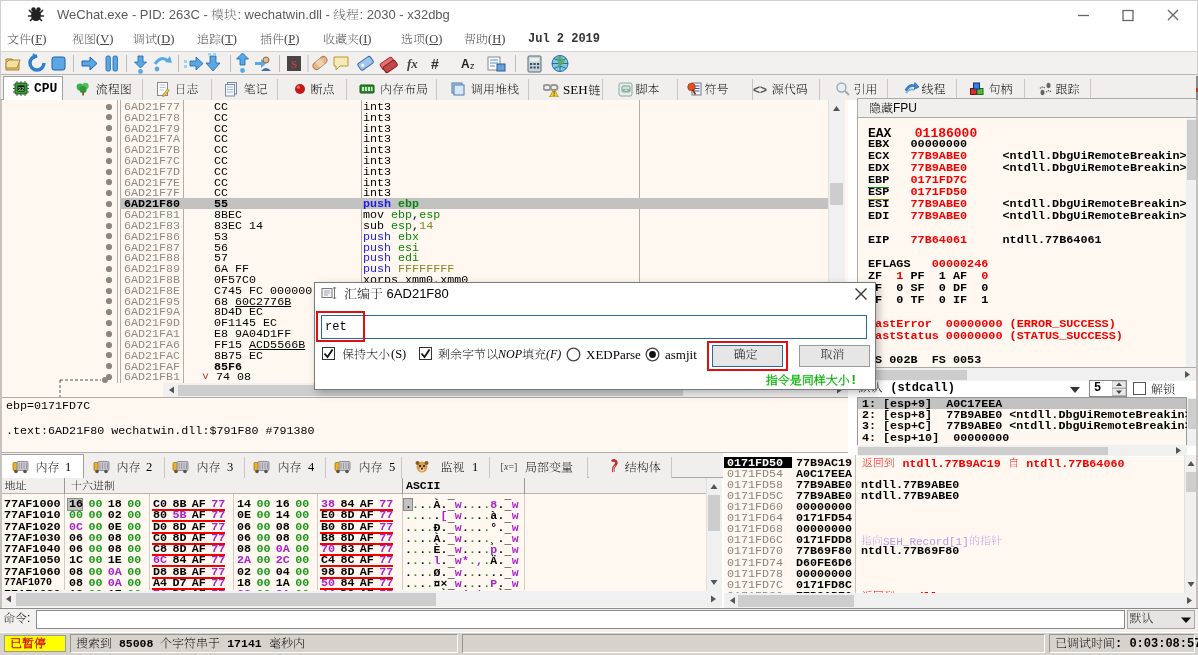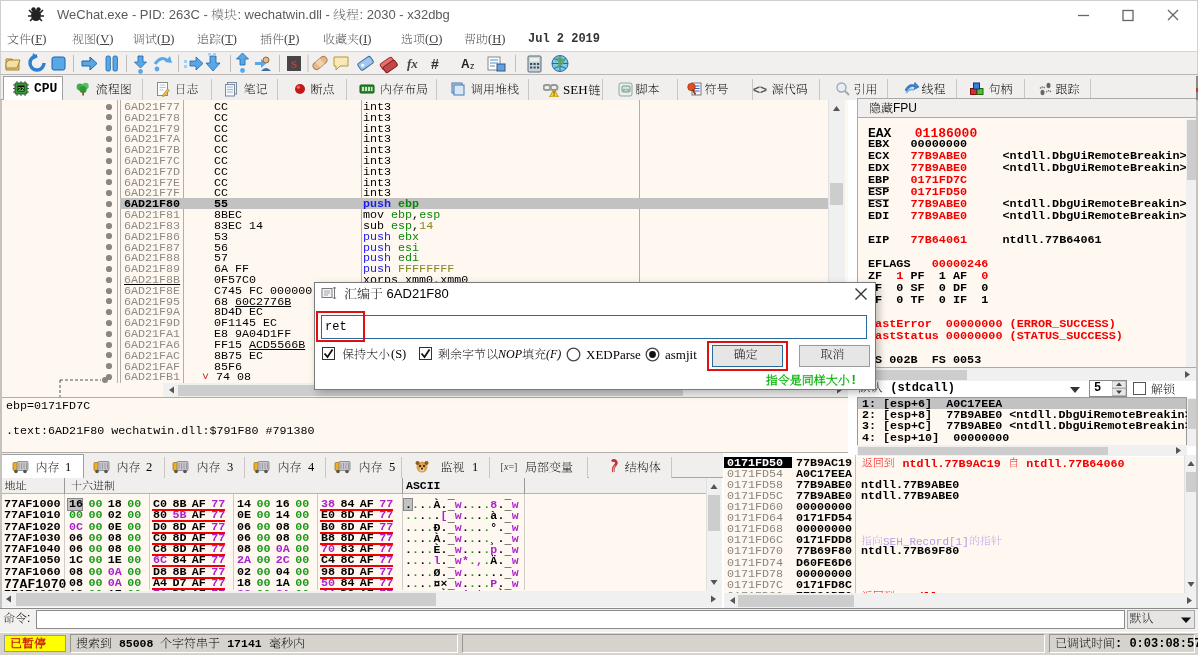--- a/index.html
+++ b/index.html
@@ -509,21 +509,21 @@
 <div style="position:absolute;left:363px;top:253.38px;white-space:pre;font-size:0;line-height:1;"><span class="mono" style="color:#000;font-weight:normal"><span style="color:#1a1aee">push</span> <span style="color:#0a860a">edi</span></span></div>
 <svg class="abs" style="left:105px;top:264.9px" width="8" height="8" viewBox="0 0 8 8">
     <circle cx="4" cy="4" r="3.1" fill="#8a8680"></circle>
   </svg>
 <div style="position:absolute;left:124px;top:264.2px;white-space:pre;font-size:0;line-height:1;"><span class="mono thin" style="color:#8e8a84;letter-spacing:0px">6AD21F89</span></div>
 <div style="position:absolute;left:214px;top:264.2px;white-space:pre;font-size:0;line-height:1;"><span class="mono" style="color:#000;font-weight:normal">6A FF</span></div>
 <div style="position:absolute;left:363px;top:264.2px;white-space:pre;font-size:0;line-height:1;"><span class="mono" style="color:#000;font-weight:normal"><span style="color:#1a1aee">push</span> <span style="color:#868623">FFFFFFFF</span></span></div>
 <svg class="abs" style="left:105px;top:275.72px" width="8" height="8" viewBox="0 0 8 8">
     <circle cx="4" cy="4" r="3.1" fill="#8a8680"></circle>
   </svg>
-<div style="position:absolute;left:124px;top:275.02px;white-space:pre;font-size:0;line-height:1;text-decoration:underline;"><span class="mono thin" style="color:#8e8a84;letter-spacing:0px">6AD21F8B</span></div>
+<div style="position:absolute;left:124px;top:275.02px;white-space:pre;font-size:0;line-height:1;"><span class="mono thin" style="color:#8e8a84;letter-spacing:0px">6AD21F8B</span></div>
 <div style="position:absolute;left:214px;top:275.02px;white-space:pre;font-size:0;line-height:1;"><span class="mono" style="color:#000;font-weight:normal">0F57C0</span></div>
 <div style="position:absolute;left:363px;top:275.02px;white-space:pre;font-size:0;line-height:1;"><span class="mono" style="color:#000;font-weight:normal">xorps xmm0,xmm0</span></div>
 <svg class="abs" style="left:105px;top:286.54px" width="8" height="8" viewBox="0 0 8 8">
     <circle cx="4" cy="4" r="3.1" fill="#8a8680"></circle>
   </svg>
 <div style="position:absolute;left:124px;top:285.84px;white-space:pre;font-size:0;line-height:1;"><span class="mono thin" style="color:#8e8a84;letter-spacing:0px">6AD21F8E</span></div>
 <div style="position:absolute;left:214px;top:285.84px;white-space:pre;font-size:0;line-height:1;"><span class="mono" style="color:#000;font-weight:normal">C745 FC 000000</span></div>
 <svg class="abs" style="left:105px;top:297.36px" width="8" height="8" viewBox="0 0 8 8">
     <circle cx="4" cy="4" r="3.1" fill="#8a8680"></circle>
   </svg>
@@ -551,21 +551,21 @@
 <div style="position:absolute;left:214px;top:339.94px;white-space:pre;font-size:0;line-height:1;"><span class="mono" style="color:#000;font-weight:normal">FF15 <u>ACD5566B</u></span></div>
 <svg class="abs" style="left:105px;top:351.46px" width="8" height="8" viewBox="0 0 8 8">
     <circle cx="4" cy="4" r="3.1" fill="#8a8680"></circle>
   </svg>
 <div style="position:absolute;left:124px;top:350.76px;white-space:pre;font-size:0;line-height:1;"><span class="mono thin" style="color:#8e8a84;letter-spacing:0px">6AD21FAC</span></div>
 <div style="position:absolute;left:214px;top:350.76px;white-space:pre;font-size:0;line-height:1;"><span class="mono" style="color:#000;font-weight:normal">8B75 EC</span></div>
 <svg class="abs" style="left:105px;top:362.28px" width="8" height="8" viewBox="0 0 8 8">
     <circle cx="4" cy="4" r="3.1" fill="#8a8680"></circle>
   </svg>
 <div style="position:absolute;left:124px;top:361.58px;white-space:pre;font-size:0;line-height:1;"><span class="mono thin" style="color:#8e8a84;letter-spacing:0px">6AD21FAF</span></div>
-<div style="position:absolute;left:214px;top:361.58px;white-space:pre;font-size:0;line-height:1;"><span class="mono" style="color:#000;font-weight:normal">85F6</span></div>
+<div style="position:absolute;left:214px;top:361.58px;white-space:pre;font-size:0;line-height:1;"><span class="mono" style="color:#000;font-weight:bold">85F6</span></div>
 <svg class="abs" style="left:105px;top:373.1px" width="8" height="8" viewBox="0 0 8 8">
     <circle cx="4" cy="4" r="3.1" fill="#8a8680"></circle>
   </svg>
 <div style="position:absolute;left:124px;top:372.4px;white-space:pre;font-size:0;line-height:1;"><span class="mono thin" style="color:#8e8a84;letter-spacing:0px">6AD21FB1</span></div>
 <div style="position:absolute;left:202px;top:372.4px;white-space:pre;font-size:0;line-height:1;"><span class="mono" style="color:#000;font-weight:normal"><span style="color:#cc2222">˅ </span>74 08</span></div>
 <svg class="abs" style="left:55px;top:374px" width="60" height="23" viewBox="0 0 60 23">
     <path d="M5 6 H46 M5 6 V23" stroke="#555" stroke-width="1" stroke-dasharray="3 2" fill="none"></path>
     <circle cx="50" cy="6" r="3" fill="#8a8680"></circle>
   </svg>
 <div class="abs" style="left:828px;top:100px;width:17px;height:283px;background:#f0f0f0;border-left:1px solid #e0e0e0"></div>
@@ -630,21 +630,21 @@
     <path d="M4 5 l3 -3.4 3 3.4 z" fill="#444"></path>
     <path d="M4 9.6 l3 3.4 3 -3.4 z" fill="#444"></path>
   </svg>
 <div class="abs" style="left:1133px;top:382px;width:13px;height:13px;background:#fff;border:1px solid #555"></div>
 <div style="position:absolute;left:1151px;top:383px;white-space:pre;font-size:0;line-height:1;"><svg class="cjs" style="width:24.0px;height:12px;vertical-align:-1.6px;fill:#000;" viewBox="0 0 200 100">
       <use href="#g89E3" x="0"></use>
       <use href="#g9501" x="100"></use>
     </svg></div>
 <div class="abs" style="left:857px;top:397px;width:330px;height:50px;background:#fff8f0;border:1px solid #999"></div>
 <div class="abs" style="left:858px;top:398px;width:328px;height:11.4px;background:#c2c2c2"></div>
-<div style="position:absolute;left:862px;top:398.5px;white-space:pre;font-size:0;line-height:1;"><span class="mono">1: [esp+6]  A0C17EEA</span></div>
+<div style="position:absolute;left:862px;top:398.5px;white-space:pre;font-size:0;line-height:1;"><span class="mono">1: [esp+9]  A0C17EEA</span></div>
 <div style="position:absolute;left:862px;top:409.9px;white-space:pre;font-size:0;line-height:1;"><span class="mono">2: [esp+8]  77B9ABE0 &lt;ntdll.DbgUiRemoteBreakin&gt;</span></div>
 <div style="position:absolute;left:862px;top:421.3px;white-space:pre;font-size:0;line-height:1;"><span class="mono">3: [esp+C]  77B9ABE0 &lt;ntdll.DbgUiRemoteBreakin&gt;</span></div>
 <div style="position:absolute;left:862px;top:432.7px;white-space:pre;font-size:0;line-height:1;"><span class="mono">4: [esp+10]  00000000</span></div>
 <div class="abs" style="left:1187px;top:398px;width:10px;height:48px;background:#f0f0f0"></div>
 <div class="abs" style="left:1188px;top:399px;width:8px;height:30px;background:#cdcdcd"></div>
 <div class="abs" style="left:857px;top:445px;width:330px;height:11px;background:#f0f0f0"></div>
 <svg class="abs" style="left:857px;top:445px" width="330" height="11">
     <path d="M11 2 l-5 3.5 5 3.5 z" fill="#555"></path>
     <path d="M319 2 l5 3.5 -5 3.5 z" fill="#555"></path>
   </svg>
@@ -971,21 +971,21 @@
 <div style="position:absolute;left:237px;top:566.62px;white-space:pre;font-size:0;line-height:1;"><span class="mono" style="color:#000">02</span></div>
 <div style="position:absolute;left:256.4px;top:566.62px;white-space:pre;font-size:0;line-height:1;"><span class="mono" style="color:#1a9a1a">00</span></div>
 <div style="position:absolute;left:275.8px;top:566.62px;white-space:pre;font-size:0;line-height:1;"><span class="mono" style="color:#000">04</span></div>
 <div style="position:absolute;left:295.2px;top:566.62px;white-space:pre;font-size:0;line-height:1;"><span class="mono" style="color:#1a9a1a">00</span></div>
 <div style="position:absolute;left:321px;top:566.62px;white-space:pre;font-size:0;line-height:1;"><span class="mono" style="color:#000">98</span></div>
 <div style="position:absolute;left:340.4px;top:566.62px;white-space:pre;font-size:0;line-height:1;"><span class="mono" style="color:#000">8D</span></div>
 <div style="position:absolute;left:359.8px;top:566.62px;white-space:pre;font-size:0;line-height:1;"><span class="mono" style="color:#000">AF</span></div>
 <div style="position:absolute;left:379.2px;top:566.62px;white-space:pre;font-size:0;line-height:1;"><span class="mono" style="color:#aa22cc">77</span></div>
 <div class="abs" style="left:320px;top:576.62px;width:73px;height:2px;background:#f50000"></div>
 <div style="position:absolute;left:405px;top:566.62px;white-space:pre;font-size:0;line-height:1;"><span class="mono" style="font-size:11.5px;letter-spacing:0.2px"><span style="color:#000">.</span><span style="color:#1a9a1a">.</span><span style="color:#000">.</span><span style="color:#1a9a1a">.</span><span style="color:#000">Ø</span><span style="color:#000">.</span><span style="color:#000">¯</span><span style="color:#aa22cc">w</span><span style="color:#000">.</span><span style="color:#1a9a1a">.</span><span style="color:#000">.</span><span style="color:#1a9a1a">.</span><span style="color:#000">.</span><span style="color:#000">.</span><span style="color:#000">¯</span><span style="color:#aa22cc">w</span></span></div>
-<div style="position:absolute;left:4px;top:577.89px;white-space:pre;font-size:0;line-height:1;"><span class="mono" style="font-size:13px;color:#000">77AF1070</span></div>
+<div style="position:absolute;left:4px;top:577.89px;white-space:pre;font-size:0;line-height:1;"><span class="mono" style="font-size:10px;color:#000">77AF1070</span></div>
 <div style="position:absolute;left:69px;top:577.89px;white-space:pre;font-size:0;line-height:1;"><span class="mono" style="color:#000">08</span></div>
 <div style="position:absolute;left:88.4px;top:577.89px;white-space:pre;font-size:0;line-height:1;"><span class="mono" style="color:#1a9a1a">00</span></div>
 <div style="position:absolute;left:107.8px;top:577.89px;white-space:pre;font-size:0;line-height:1;"><span class="mono" style="color:#aa22cc">0A</span></div>
 <div style="position:absolute;left:127.2px;top:577.89px;white-space:pre;font-size:0;line-height:1;"><span class="mono" style="color:#1a9a1a">00</span></div>
 <div style="position:absolute;left:153px;top:577.89px;white-space:pre;font-size:0;line-height:1;"><span class="mono" style="color:#000">A4</span></div>
 <div style="position:absolute;left:172.4px;top:577.89px;white-space:pre;font-size:0;line-height:1;"><span class="mono" style="color:#000">D7</span></div>
 <div style="position:absolute;left:191.8px;top:577.89px;white-space:pre;font-size:0;line-height:1;"><span class="mono" style="color:#000">AF</span></div>
 <div style="position:absolute;left:211.2px;top:577.89px;white-space:pre;font-size:0;line-height:1;"><span class="mono" style="color:#aa22cc">77</span></div>
 <div class="abs" style="left:152px;top:587.89px;width:73px;height:2px;background:#f50000"></div>
 <div style="position:absolute;left:237px;top:577.89px;white-space:pre;font-size:0;line-height:1;"><span class="mono" style="color:#000">18</span></div>

